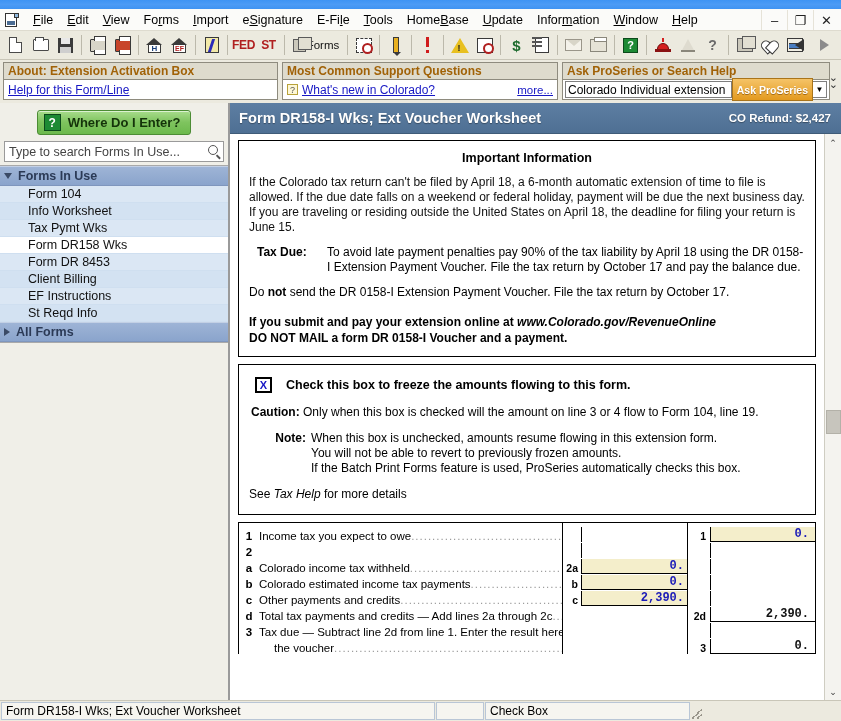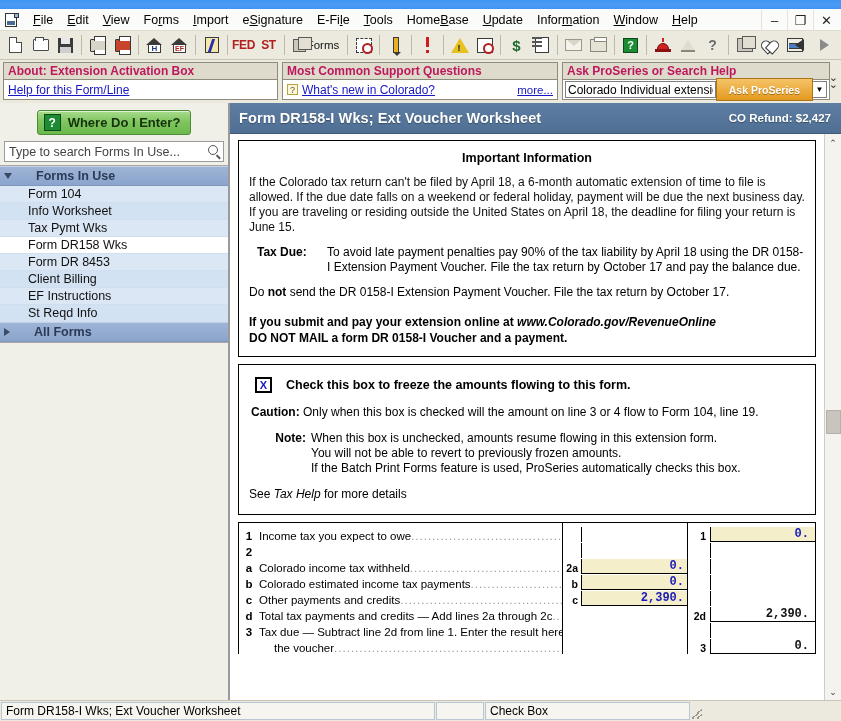--- a/index.html
+++ b/index.html
@@ -154,21 +154,21 @@
   .ibox {
     border: 1px solid #8e8b7e;
     background: #fff;
     display:flex;flex-direction:column;
   }
   .ibox-title {
     background: #dedbcd;
     font-weight: bold; font-size: 12px;
     padding: 1px 4px;
     border-bottom: 1px solid #8e8b7e;
-    color: #be185d;
+    color: #a16207;
     white-space: nowrap; overflow: hidden;
   }
   .ibox-body {
     background: #fff;
     padding: 2px 4px;
     display:flex; align-items:center;
     height: 19px;
   }
   .link { color:#1717c4; text-decoration: underline; cursor:pointer; font-size:12px; white-space:nowrap;}
   .ib1 { width: 275px; }
@@ -182,21 +182,21 @@
   .more-link { margin-left:auto; color:#1717c4; text-decoration:underline; font-size:11.5px; cursor:pointer;}
   .search-help-input {
     flex:1; border:1px solid #7f7f7f; height:17px; font-size:12px;
     padding:0 2px; background:#fff; min-width:0;
     font-family:"Liberation Sans",sans-serif;
   }
   .ask-btn {
     background: linear-gradient(to bottom,#f5c367,#e39a1f);
     border:1px solid #a9741a;
     font-size:10.5px; font-weight:bold; color:#fff;
-    padding:1px 12px; height:23px; display:flex;align-items:center;
+    padding:1px 4px; height:23px; display:flex;align-items:center;
     text-shadow: 0 1px 0 rgba(120,70,0,.6);
     white-space:nowrap; cursor:default;
   }
   .ask-caret {
     width:14px;height:17px;border:1px solid #7f7f7f;border-left:none;background:#fff;
     display:flex;align-items:center;justify-content:center;font-size:8px;cursor:default;
   }
   .chev-dbl {
     position:absolute; right:3px; top:74px;
     font-size:11px; color:#333; line-height:7px;
@@ -254,21 +254,21 @@
     border:1px solid #a9a9a9;
     border-left:none;border-right:none;
     background:#fff;
     flex:0 0 auto;
   }
   .grp-head {
     background: linear-gradient(to bottom,#9eb4d6,#8aa4cc);
     color:#2b3a56;
     font-weight:bold;font-size:12.5px;
     padding:2px 4px;
-    display:flex;align-items:center;gap:24px;
+    display:flex;align-items:center;gap:6px;
     border-bottom:1px solid #7f96bd;
     border-top:1px solid #c3d0e5;
     cursor:default;
   }
   .tri-d { width:0;height:0;border-left:4px solid transparent;border-right:4px solid transparent;border-top:6px solid #3a4a66;}
   .tri-r { width:0;height:0;border-top:4px solid transparent;border-bottom:4px solid transparent;border-left:6px solid #3a4a66;}
   .tree-item {
     padding: 1px 4px 1px 28px;
     font-size:12.5px; color:#111;
     background:#dbe7f4;

